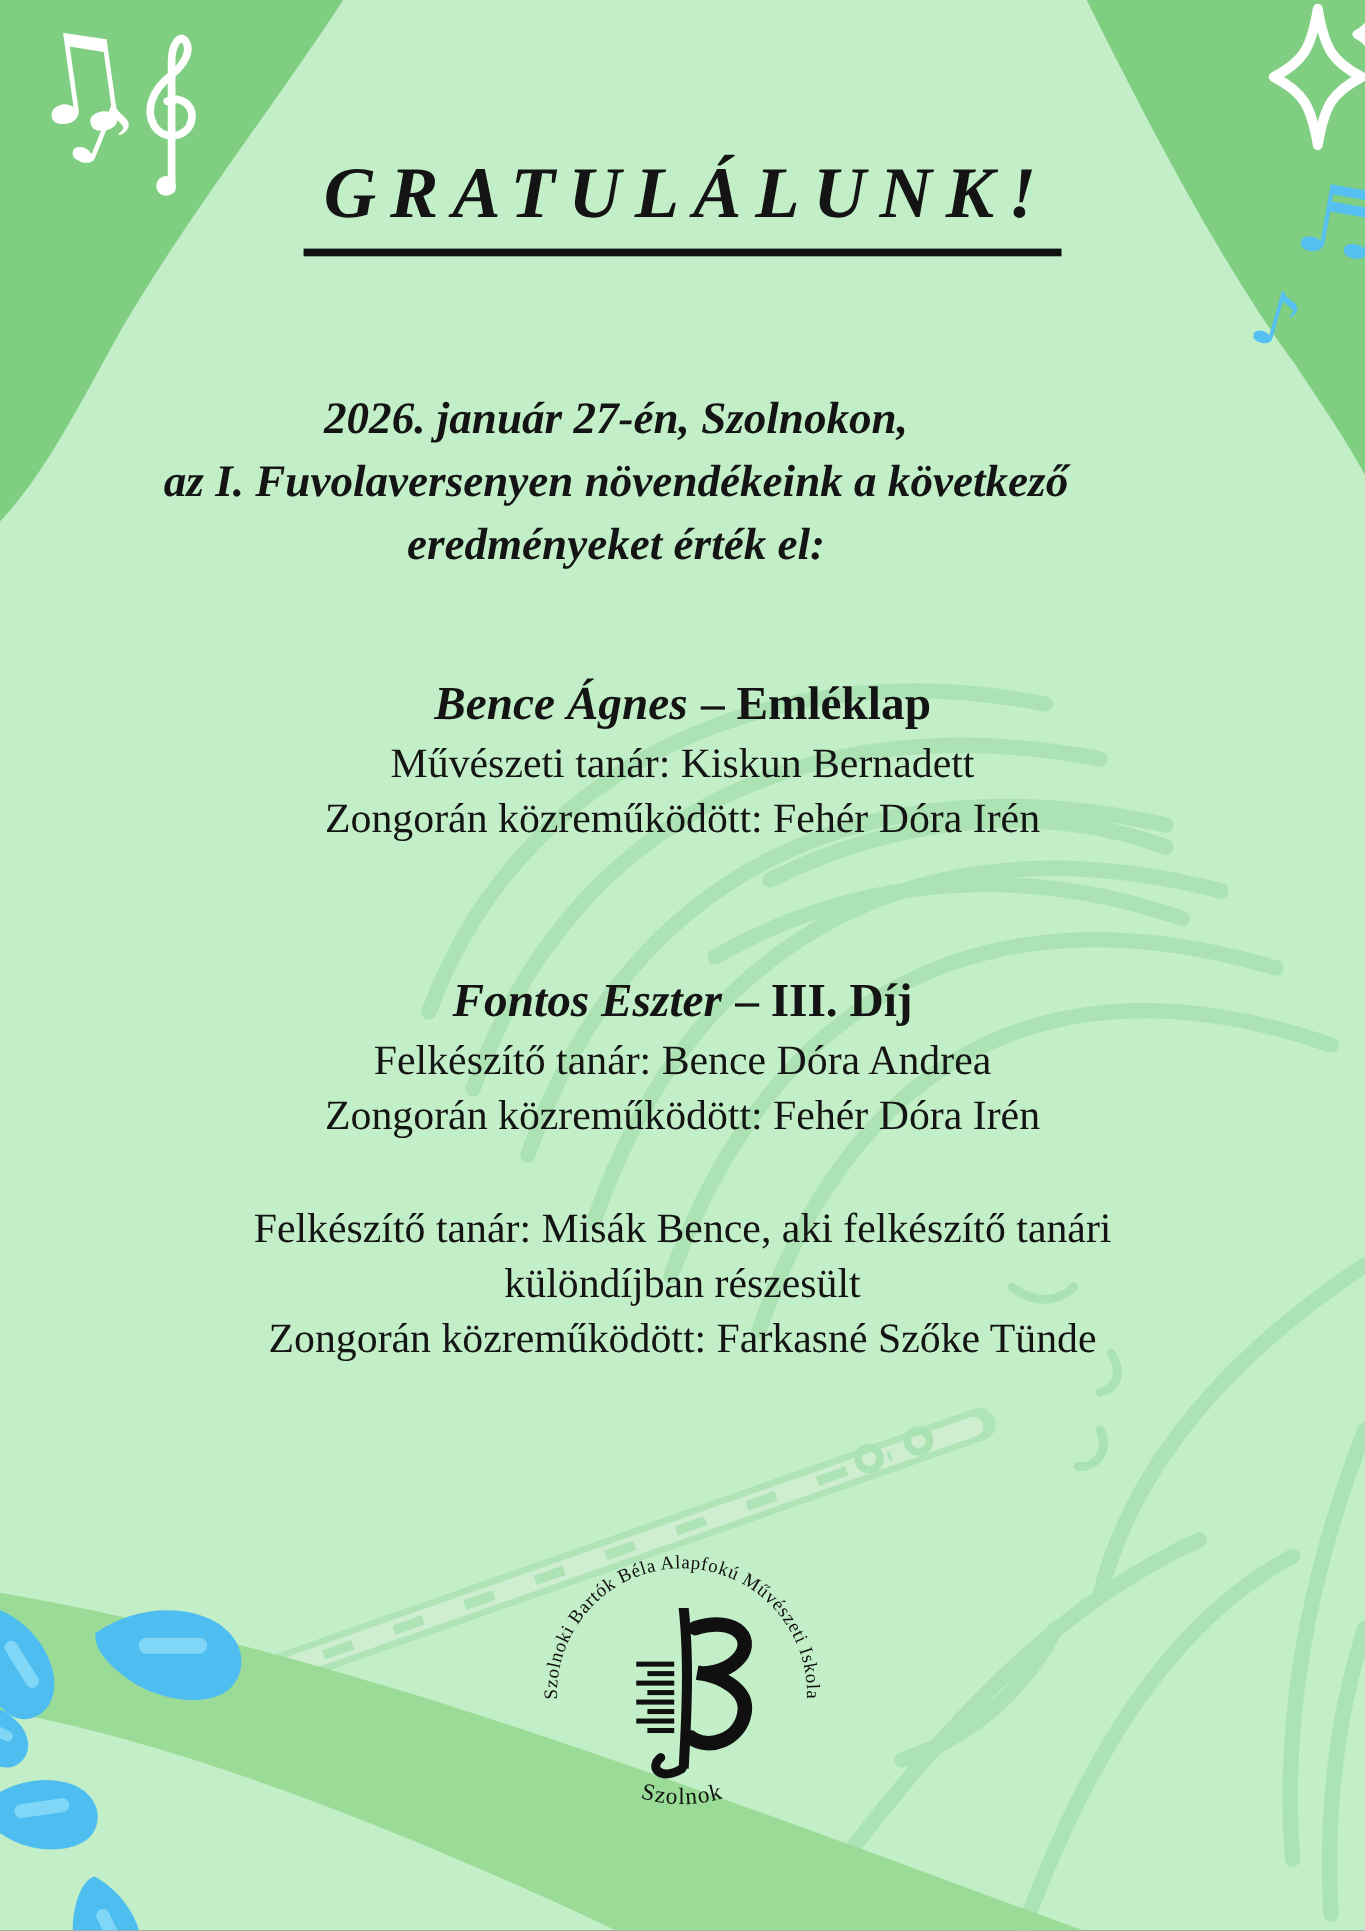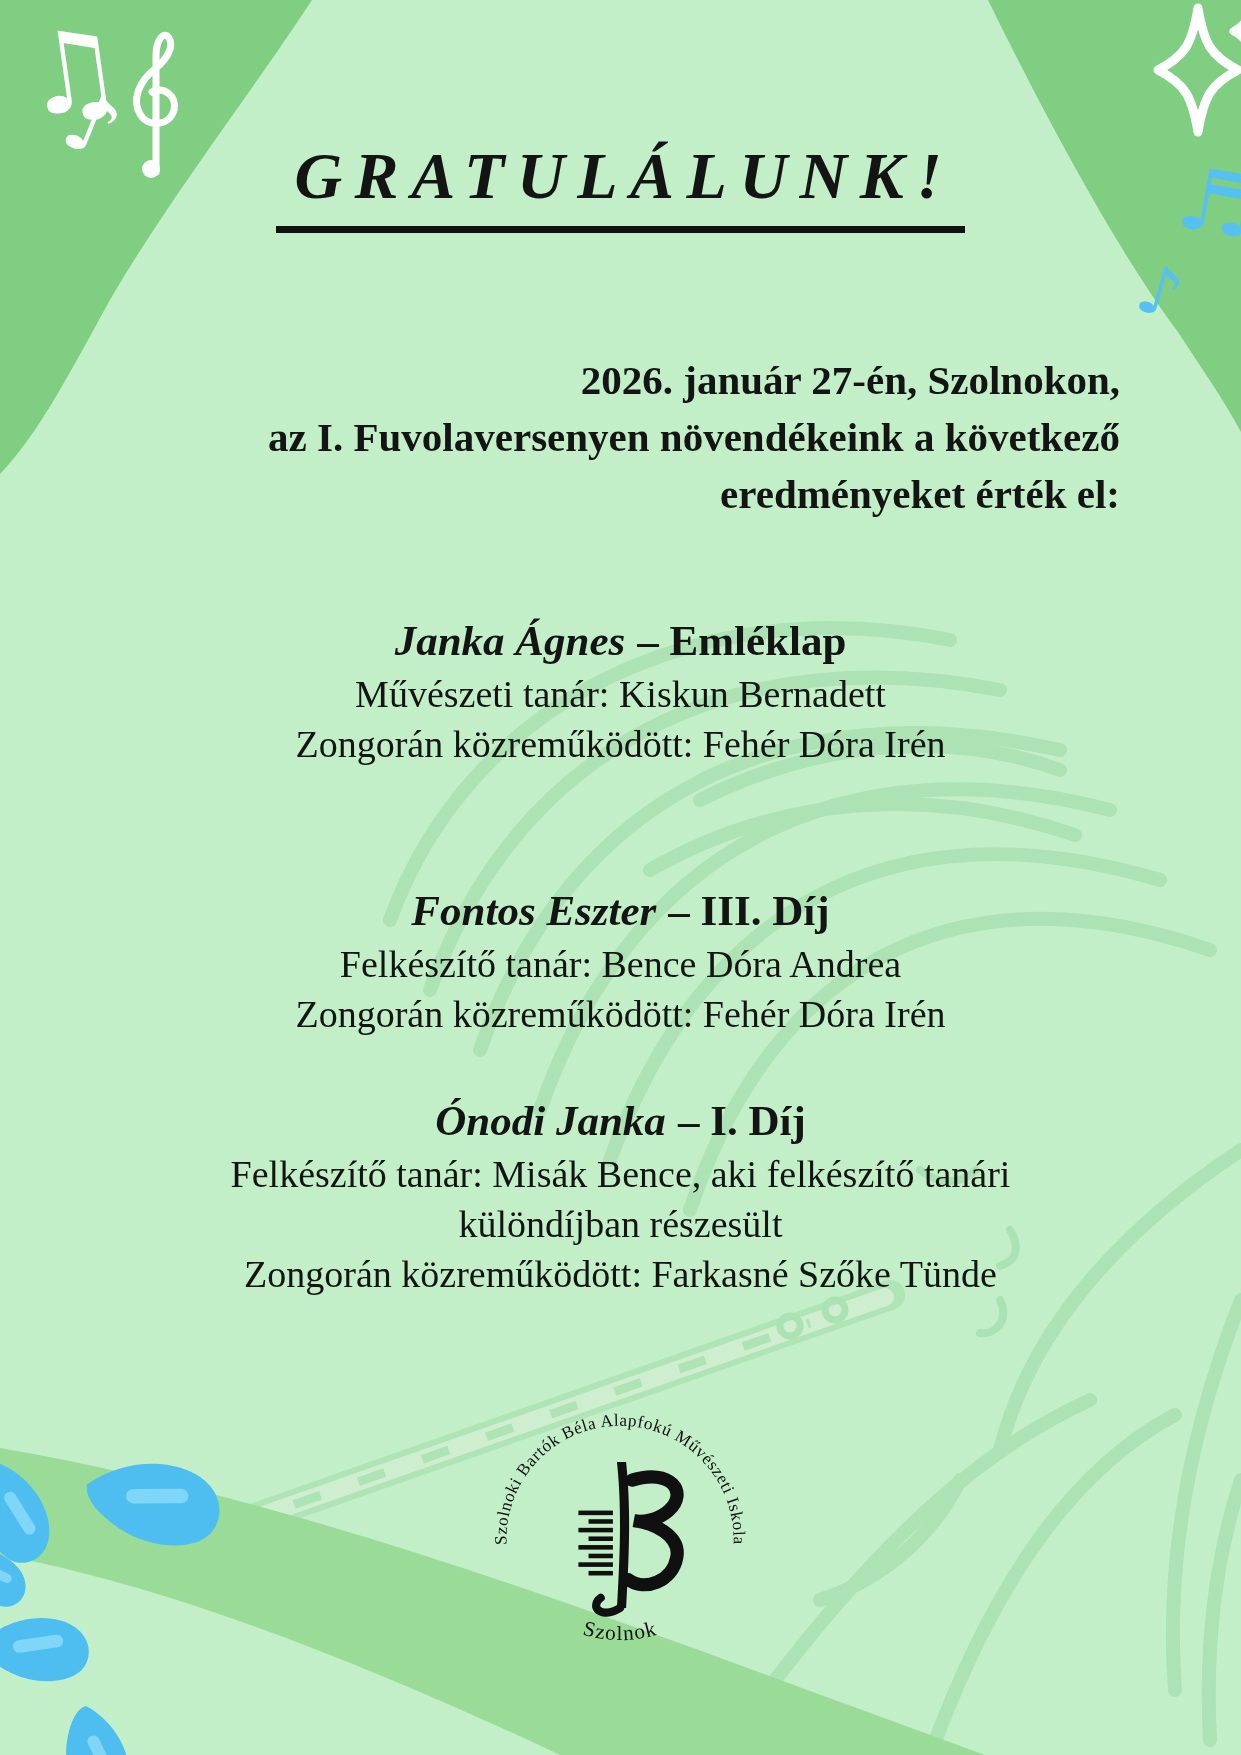--- a/index.html
+++ b/index.html
@@ -43,21 +43,21 @@
   }
   .title span{
     display:inline-block;
     font-size:66px;font-weight:bold;font-style:italic;
     letter-spacing:0.19em;
     border-bottom:7px solid #111;
     padding:0 10px 12px 18px;
   }
   .intro{
     position:absolute;left:0;top:352px;width:1120px;
-    text-align:right;font-size:41px;font-weight:bold;
+    text-align:center;font-size:41px;font-weight:bold;font-style:italic;
     line-height:57px;
   }
   .block{position:absolute;left:0;width:1241px;text-align:center;}
   .block-1{top:612px;}
   .block-2{top:882px;}
   .block-3{top:1092px;}
   .entry-line{font-size:43px;line-height:57px;font-weight:bold;}
   .entry-name{font-style:italic;}
   .entry-award{margin-left:0.28em;}
   .detail-line{font-size:38px;line-height:50px;}
@@ -150,38 +150,35 @@
   </div>
 
   <div class="intro">
     <div>2026. január 27-én, Szolnokon,</div>
     <div>az I. Fuvolaversenyen növendékeink a következő</div>
     <div>eredményeket érték el:</div>
   </div>
 
   <div class="block block-1">
     <div class="entry-line">
-      <span class="entry-name">Janka Ágnes</span><span class="entry-award">– Emléklap</span>
+      <span class="entry-name">Bence Ágnes</span><span class="entry-award">– Emléklap</span>
     </div>
     <div class="detail-line">Művészeti tanár: Kiskun Bernadett</div>
     <div class="detail-line">Zongorán közreműködött: Fehér Dóra Irén</div>
   </div>
 
   <div class="block block-2">
     <div class="entry-line">
       <span class="entry-name">Fontos Eszter</span><span class="entry-award">– III. Díj</span>
     </div>
     <div class="detail-line">Felkészítő tanár: Bence Dóra Andrea</div>
     <div class="detail-line">Zongorán közreműködött: Fehér Dóra Irén</div>
   </div>
 
   <div class="block block-3">
-    <div class="entry-line">
-      <span class="entry-name">Ónodi Janka</span><span class="entry-award">– I. Díj</span>
-    </div>
     <div class="detail-line">Felkészítő tanár: Misák Bence, aki felkészítő tanári</div>
     <div class="detail-line">különdíjban részesült</div>
     <div class="detail-line">Zongorán közreműködött: Farkasné Szőke Tünde</div>
   </div>
 
   <svg class="logo" viewBox="0 0 280 260" aria-hidden="false">
     <defs>
       <path id="arcTop" d="M32,158 A112,112 0 1 1 248,158" fill="none"></path>
       <path id="arcBottom" d="M58,198 A128,128 0 0 0 222,198" fill="none"></path>
     </defs>

